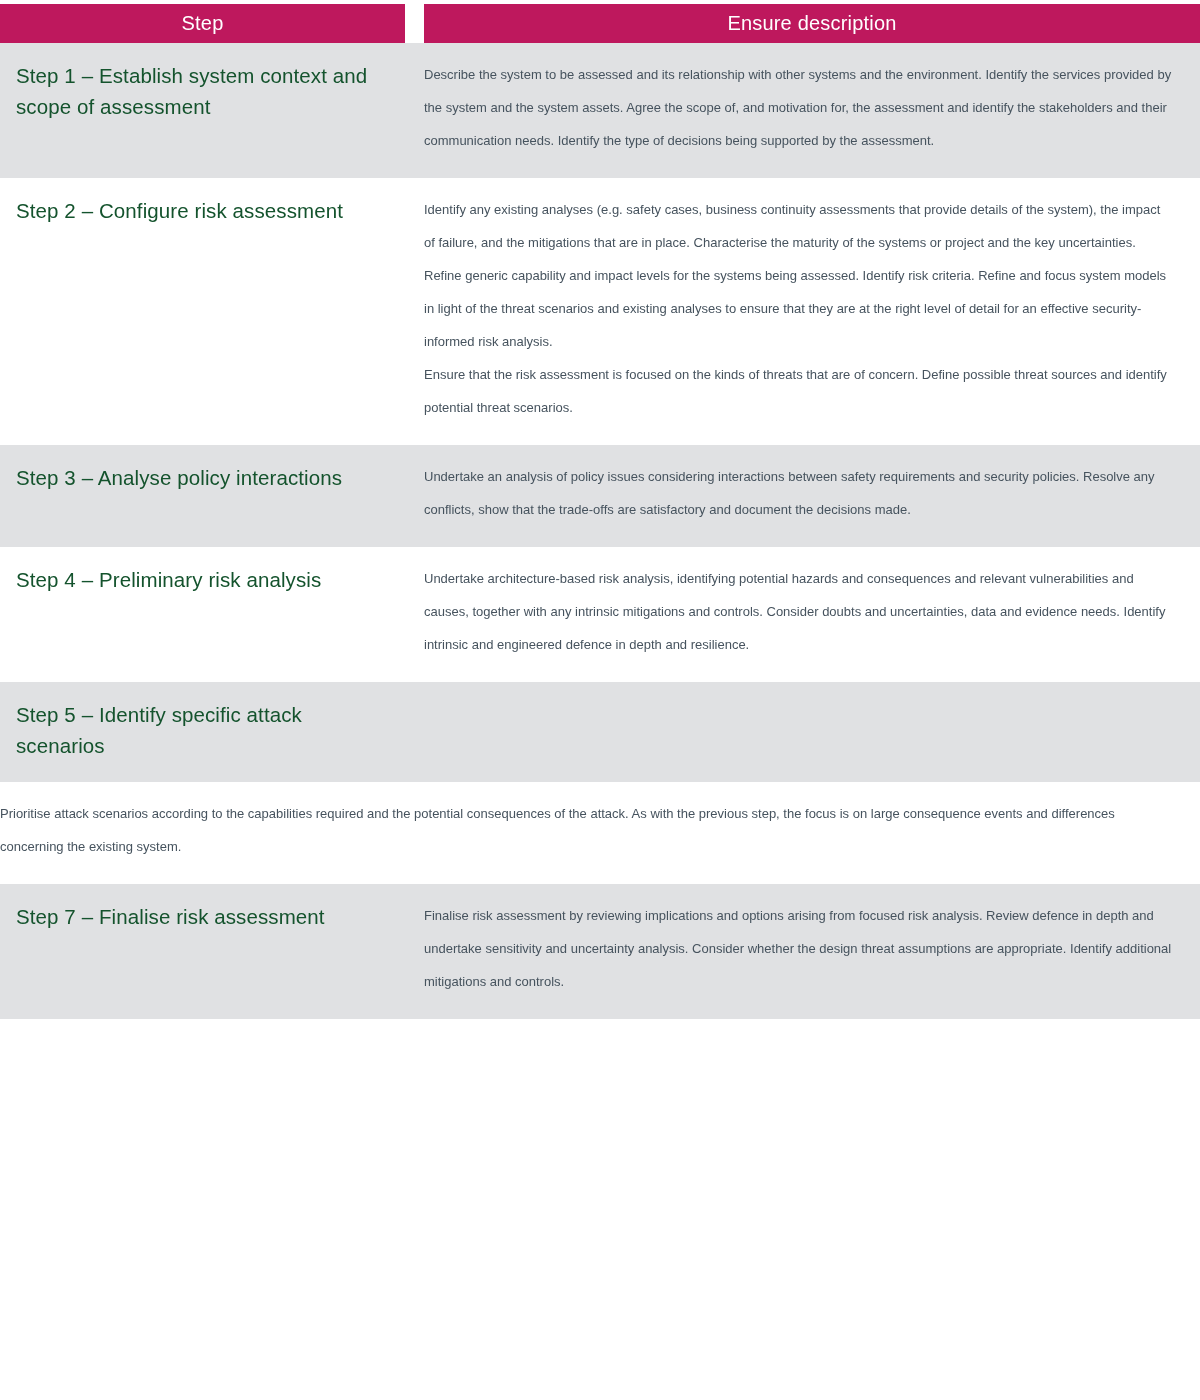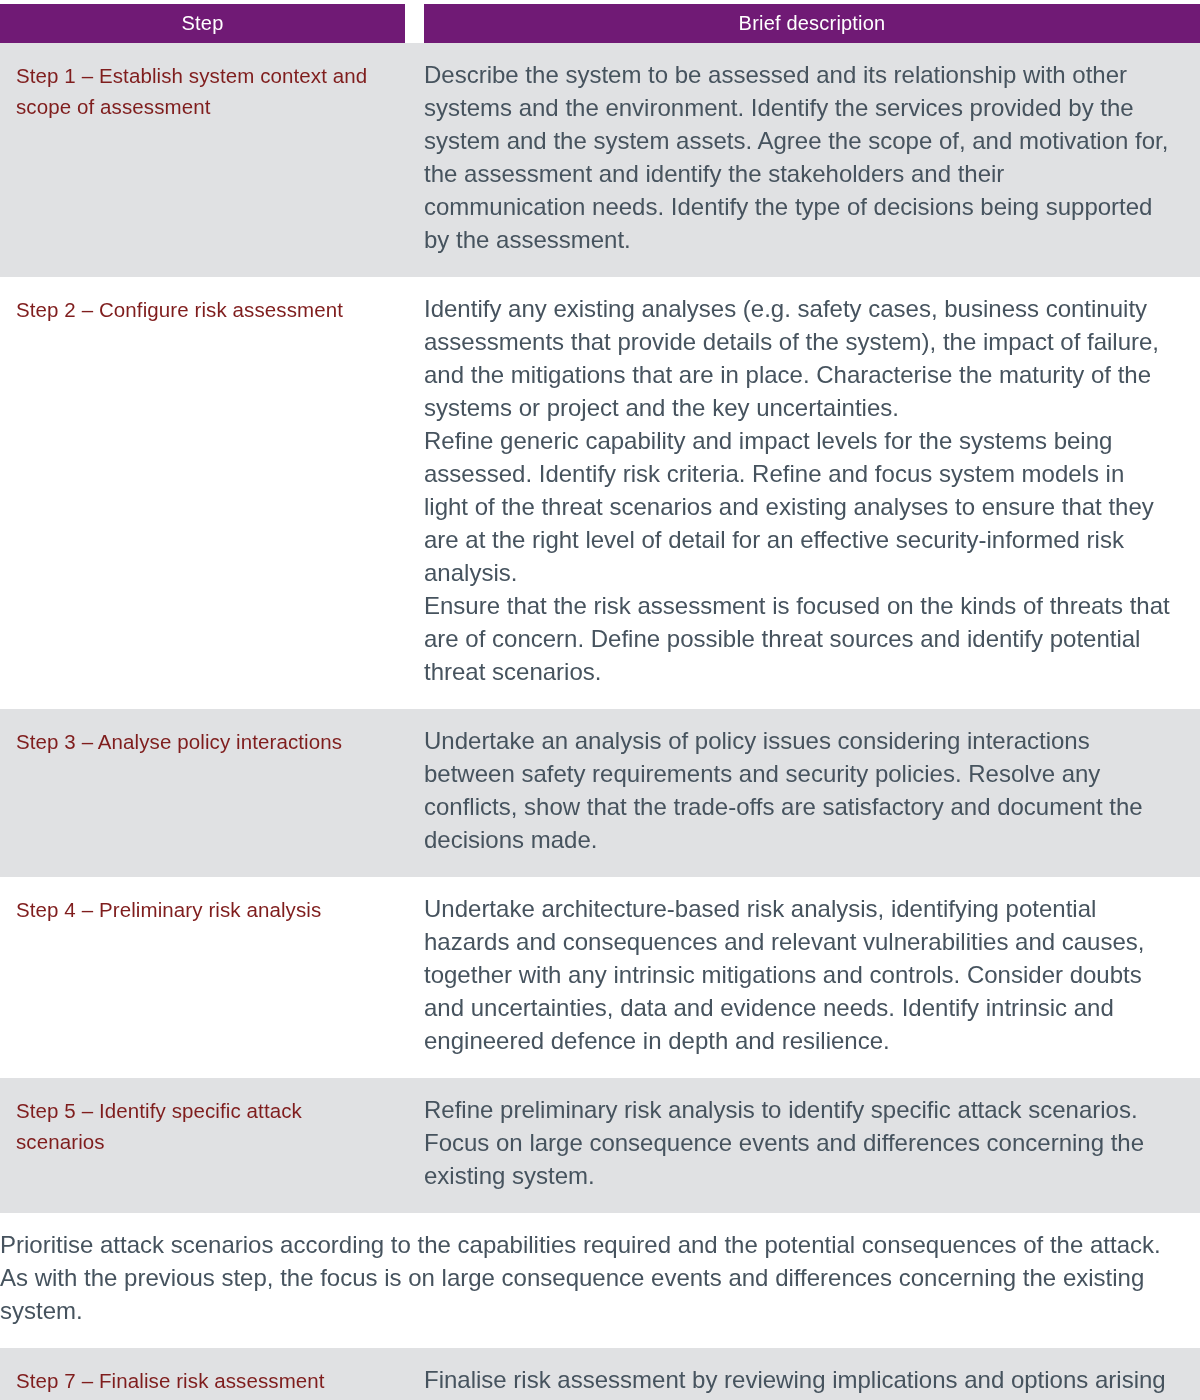--- a/index.html
+++ b/index.html
@@ -11,21 +11,21 @@
   .page {
     width: 1200px;
     background: #ffffff;
   }
   
   .thead {
     display: flex;
     padding-top: 4px;
   }
   .th {
-    background: #701a75;
+    background: #be185d;
     color: #ffffff;
     height: 39px;
     line-height: 39px;
     text-align: center;
     font-size: 20px;
     letter-spacing: 0.2px;
   }
   .th-step { width: 405px; }
   .th-gap  { width: 19px; background: #ffffff; }
   .th-desc { flex: 1; }
@@ -38,42 +38,42 @@
   
   .page > .row:nth-child(even) {
     background: #e0e1e3;
   }
   .cell-step {
     width: 424px;
     box-sizing: border-box;
     padding: 2px 35px 0 16px;
     font-size: 20.5px;
     line-height: 31px;
-    color: #7f1d1d;
+    color: #14532d;
     letter-spacing: 0.1px;
   }
   .cell-desc {
     flex: 1;
     box-sizing: border-box;
     padding-right: 28px;
-    font-size: 24px;
+    font-size: 13px;
     line-height: 33px;
     color: #46535e;
   }
   .cell-desc p { margin: 0; }
 </style>
 </head>
 <body>
 
 <div class="page">
 
   <div class="thead">
     <div class="th th-step">Step</div>
     <div class="th-gap"></div>
-    <div class="th th-desc">Brief description</div>
+    <div class="th th-desc">Ensure description</div>
   </div>
 
   <div class="row">
     <div class="cell-step">Step 1 – Establish system context and scope of assessment</div>
     <div class="cell-desc">
       <p>Describe the system to be assessed and its relationship with other systems and the environment. Identify the services provided by the system and the system assets. Agree the scope of, and motivation for, the assessment and identify the stakeholders and their communication needs. Identify the type of decisions being supported by the assessment.</p>
     </div>
   </div>
 
   <div class="row">
@@ -94,23 +94,20 @@
 
   <div class="row">
     <div class="cell-step">Step 4 – Preliminary risk analysis</div>
     <div class="cell-desc">
       <p>Undertake architecture-based risk analysis, identifying potential hazards and consequences and relevant vulnerabilities and causes, together with any intrinsic mitigations and controls. Consider doubts and uncertainties, data and evidence needs. Identify intrinsic and engineered defence in depth and resilience.</p>
     </div>
   </div>
 
   <div class="row">
     <div class="cell-step">Step 5 – Identify specific attack scenarios</div>
-    <div class="cell-desc">
-      <p>Refine preliminary risk analysis to identify specific attack scenarios. Focus on large consequence events and differences concerning the existing system.</p>
-    </div>
   </div>
 
   <div class="row">
     <div class="cell-desc">
       <p>Prioritise attack scenarios according to the capabilities required and the potential consequences of the attack. As with the previous step, the focus is on large consequence events and differences concerning the existing system.</p>
     </div>
   </div>
 
   <div class="row">
     <div class="cell-step">Step 7 – Finalise risk assessment</div>

